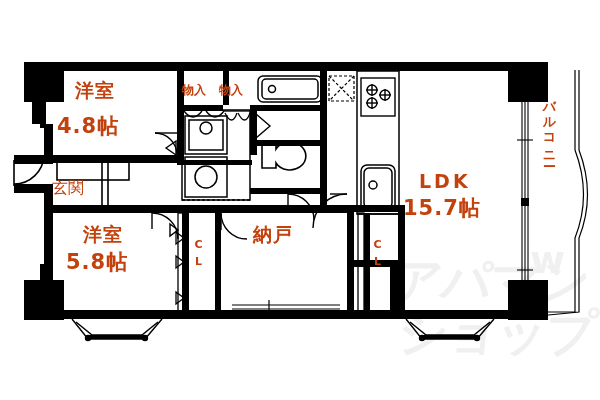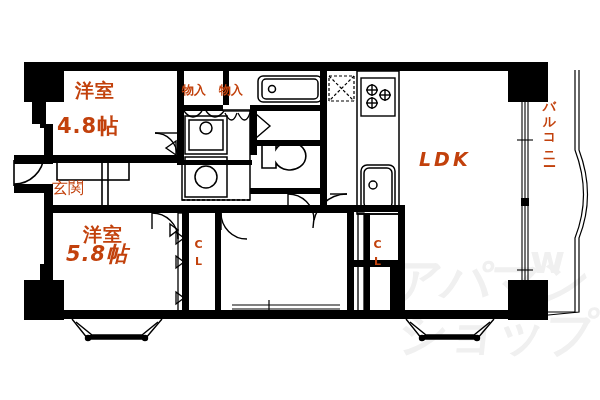--- a/index.html
+++ b/index.html
@@ -238,24 +238,26 @@
 
     <g fill="none" stroke="#000" stroke-width="1">
       <line x1="41" y1="102" x2="41" y2="124"></line>
     </g>
   </svg>
 
   <div class="lbl rname" style="left:75px;top:78px;">洋室</div>
   <div class="lbl rsize" style="left:57px;top:112px;">4.8帖</div>
 
   <div class="lbl rname" style="left:83px;top:222px;">洋室</div>
-  <div class="lbl rsize" style="left:66px;top:240px;font-style:italic;">5.8帖</div>
-
-
-  <div class="lbl rname" style="left:419px;top:148px;letter-spacing:3px;font-style:italic;">LDK</div>
+  <div class="lbl rsize" style="left:66px;top:248px;">5.8帖</div>
+
+  <div class="lbl rname" style="left:253px;top:222px;">納戸</div>
+
+  <div class="lbl rname" style="left:419px;top:170px;letter-spacing:3px;">LDK</div>
+  <div class="lbl rsize" style="left:403px;top:194px;">15.7帖</div>
 
   <div class="lbl small" style="left:52px;top:178px;">玄関</div>
   <div class="lbl tiny" style="left:182px;top:82px;">物入</div>
   <div class="lbl tiny" style="left:219px;top:82px;">物入</div>
   <div class="lbl vert" style="left:540px;top:92px;">バルコニー</div>
   <div class="lbl cl" style="left:192px;top:238px;writing-mode:vertical-rl;text-orientation:upright;letter-spacing:4px;">CL</div>
   <div class="lbl cl" style="left:371px;top:238px;writing-mode:vertical-rl;text-orientation:upright;letter-spacing:4px;">CL</div>
 
 </div>
 

